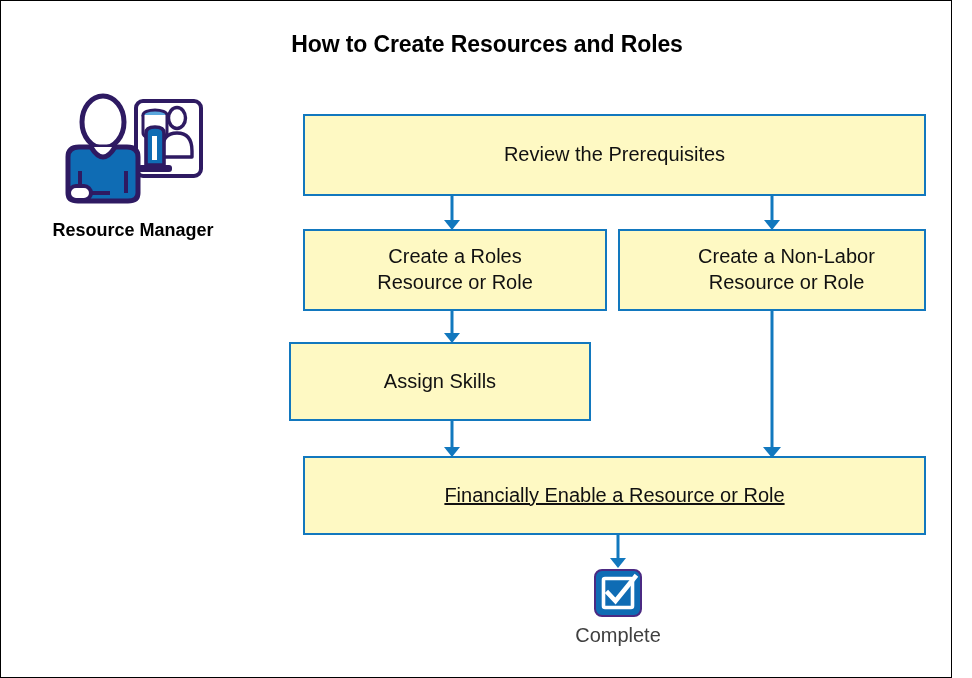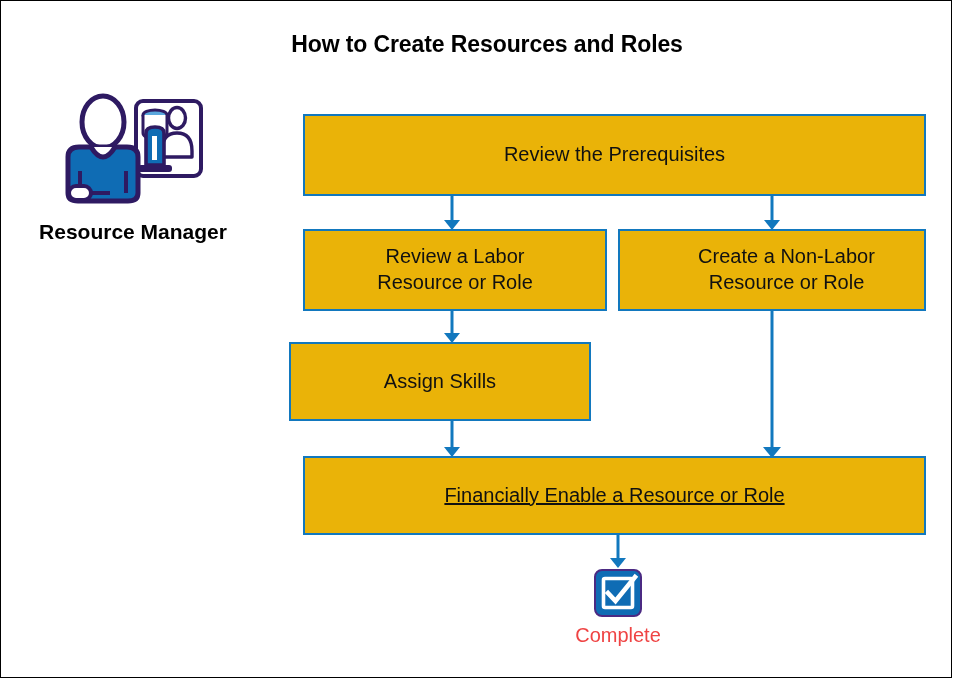--- a/index.html
+++ b/index.html
@@ -38,30 +38,30 @@
     top: 88px;
     width: 208px;
   }
   #actor-icon {
     display: block;
     margin: 0 auto;
   }
   #actor-label {
     margin-top: 6px;
     text-align: center;
-    font-size: 21px;
+    font-size: 18px;
     font-weight: bold;
     color: #000000;
   }
   
   .fbox {
     position: absolute;
     box-sizing: border-box;
     border: 2px solid #1278be;
-    background: #eab308;
+    background: #fef9c3;
     display: flex;
     align-items: center;
     justify-content: center;
     text-align: center;
     color: #111111;
     font-size: 20px;
     line-height: 1.28;
     padding: 2px 8px;
   }
   #box-prereq   { left: 302px; top: 113px; width: 623px; height: 82px; }
@@ -79,21 +79,21 @@
     position: absolute;
     left: 527px;
     top: 566px;
     width: 180px;
     text-align: center;
   }
   #complete-icon { display:block; margin: 0 auto; }
   #complete-label {
     margin-top: 5px;
     font-size: 20px;
-    color: #ef4444;
+    color: #404040;
   }
 </style>
 </head>
 <body>
 
 <div id="page">
 
   <div id="title">How to Create Resources and Roles</div>
 
   <div id="actor">
@@ -146,21 +146,21 @@
     <line x1="617" y1="534" x2="617" y2="558" stroke="#1278be" stroke-width="3"></line>
     <polygon points="609,557 625,557 617,567" fill="#1278be"></polygon>
   </svg>
 
   <div class="fbox" id="box-prereq">
     <span>Review the Prerequisites</span>
   </div>
 
   <div class="fbox" id="box-labor">
     <span>
-      <span>Review a Labor</span><br>
+      <span>Create a Roles</span><br>
       <span>Resource or Role</span>
     </span>
   </div>
 
   <div class="fbox" id="box-nonlabor">
     <span>
       <span>Create a Non-Labor</span><br>
       <span>Resource or Role</span>
     </span>
   </div>

